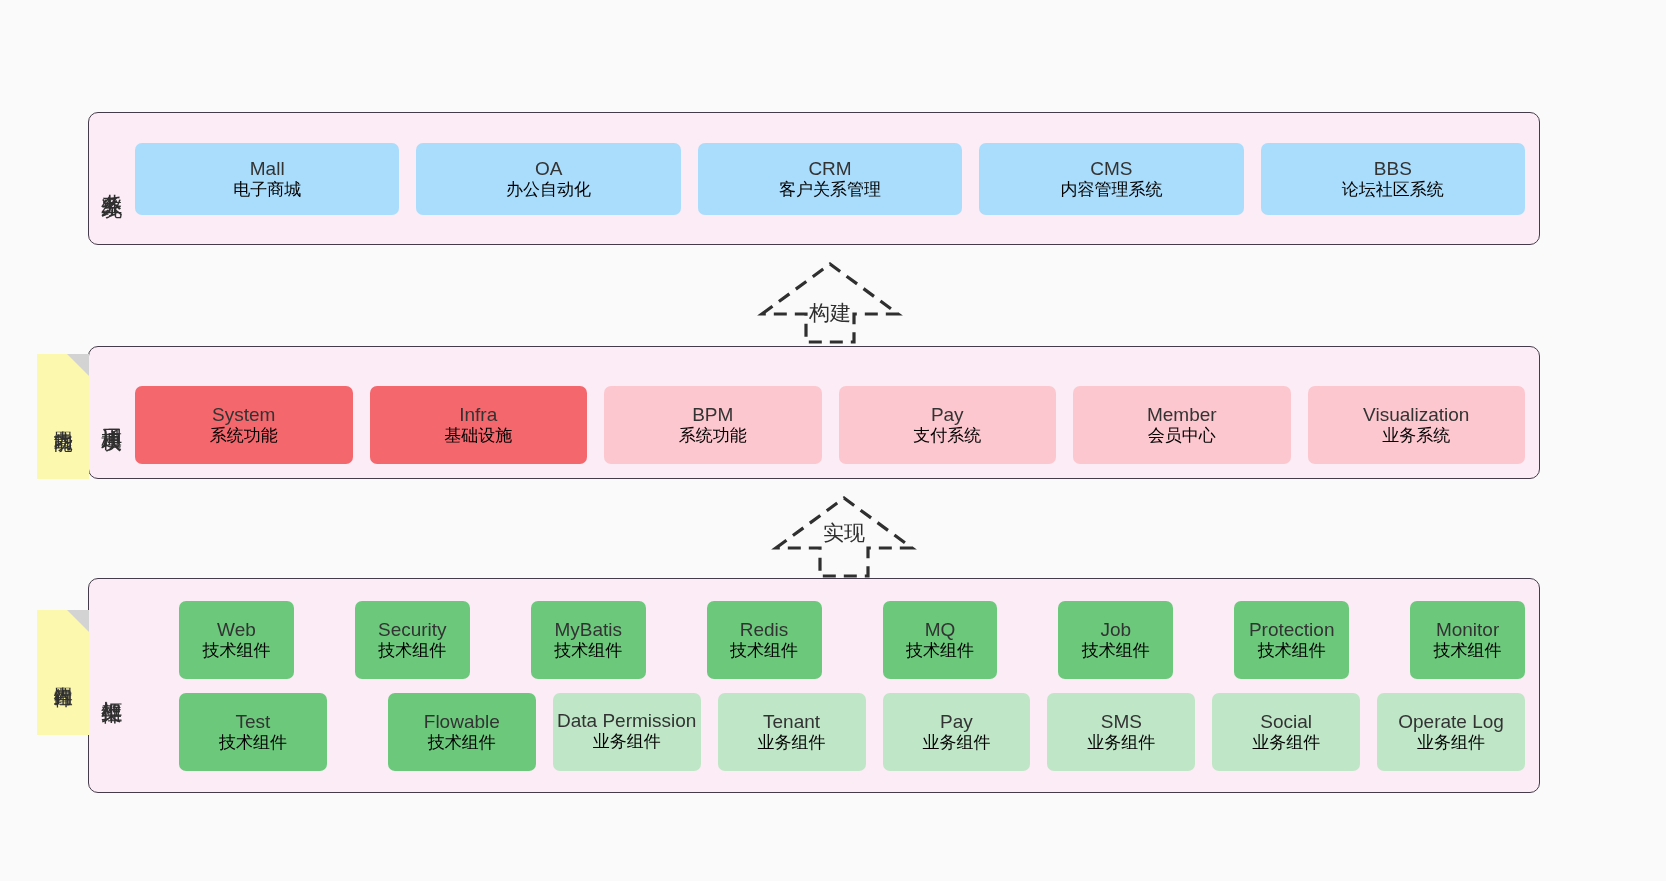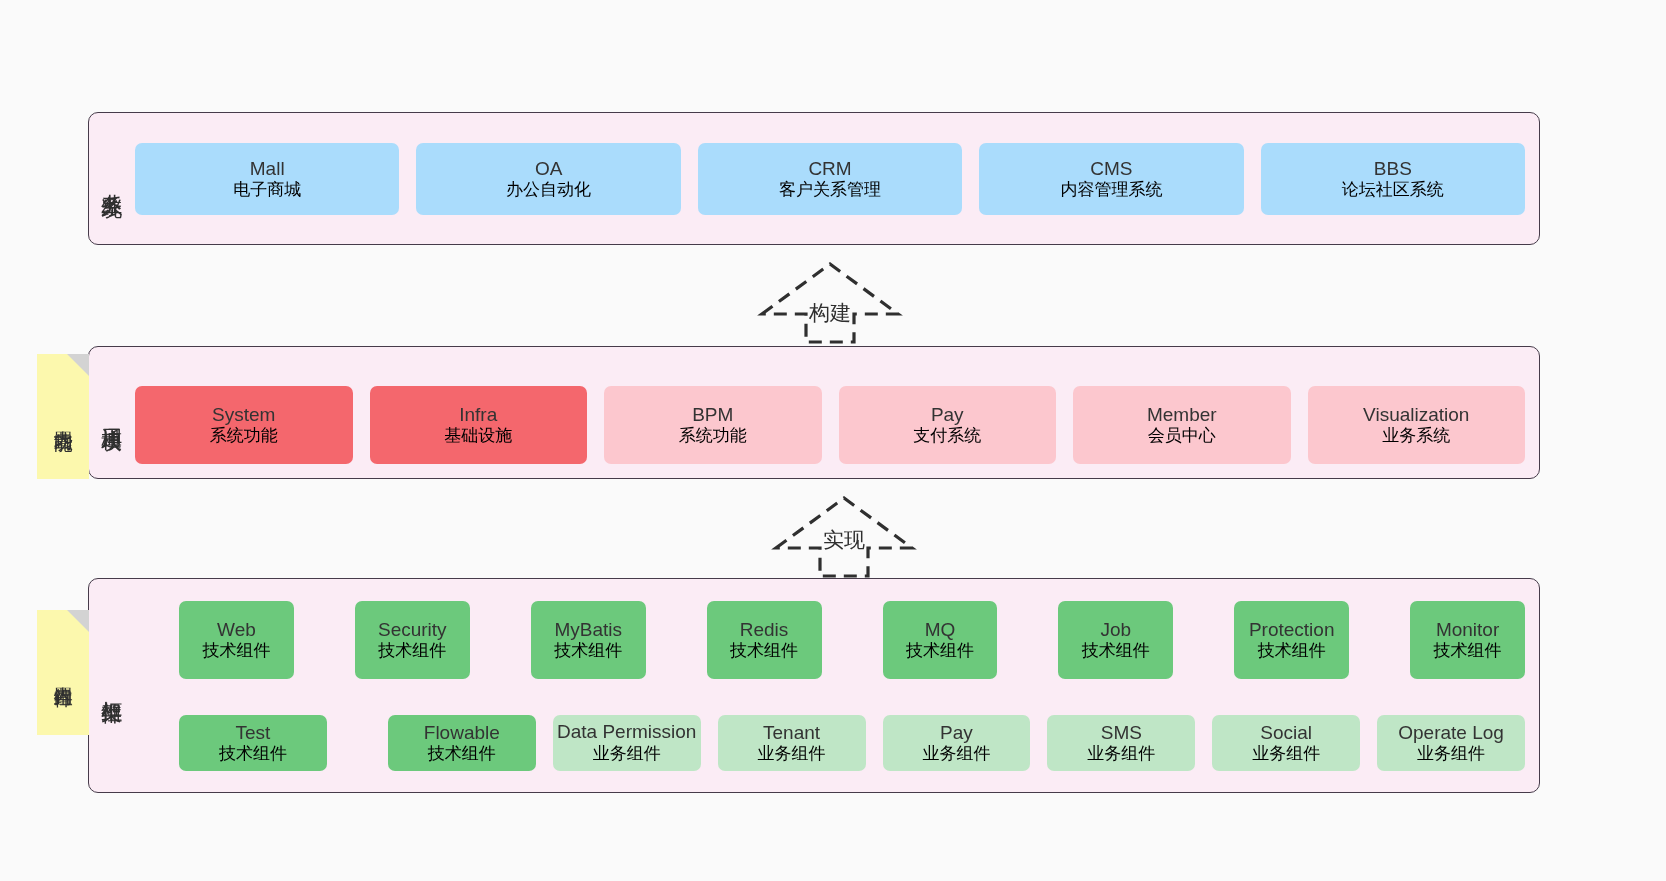--- a/index.html
+++ b/index.html
@@ -207,21 +207,21 @@
           <span class="t2">业务系统</span>
         </div>
       </div>
     </div>
   </div>
 
   <div class="arrow-wrap" style="left:770px; top:492px; width:148px; height:90px;">
     <svg width="148" height="90" viewBox="0 0 148 90" aria-hidden="true">
       <path d="M 6 56 L 74 6 L 142 56 L 98 56 L 98 84 L 50 84 L 50 56 Z" fill="none" stroke="#2f2f2f" stroke-width="3.2" stroke-dasharray="13 8" stroke-linejoin="miter"></path>
     </svg>
-    <span class="arrow-label" style="left:53px; top:34px;">实现</span>
+    <span class="arrow-label" style="left:53px; top:27px;">实现</span>
   </div>
 
   <div class="note" style="left:37px; top:610px; width:52px; height:125px;">
     <span class="fold"></span>
     <span class="note-text">内置组件</span>
   </div>
 
   <div class="layer" style="left:88px; top:578px; width:1452px; height:215px;">
     <div class="layer-title">框架组件</div>
     <div class="layer-body">
@@ -254,21 +254,21 @@
         <div class="card c-green">
           <span class="t1">Protection</span>
           <span class="t2">技术组件</span>
         </div>
         <div class="card c-green">
           <span class="t1">Monitor</span>
           <span class="t2">技术组件</span>
         </div>
       </div>
 
-      <div class="row" style="height:78px;align-items:flex-end;">
+      <div class="row" style="height:78px;">
         <div class="card c-green">
           <span class="t1">Test</span>
           <span class="t2">技术组件</span>
         </div>
         <div class="card c-green">
           <span class="t1">Flowable</span>
           <span class="t2">技术组件</span>
         </div>
         <div class="card c-lightgreen multiline">
           <span class="t1">Data Permission</span>

